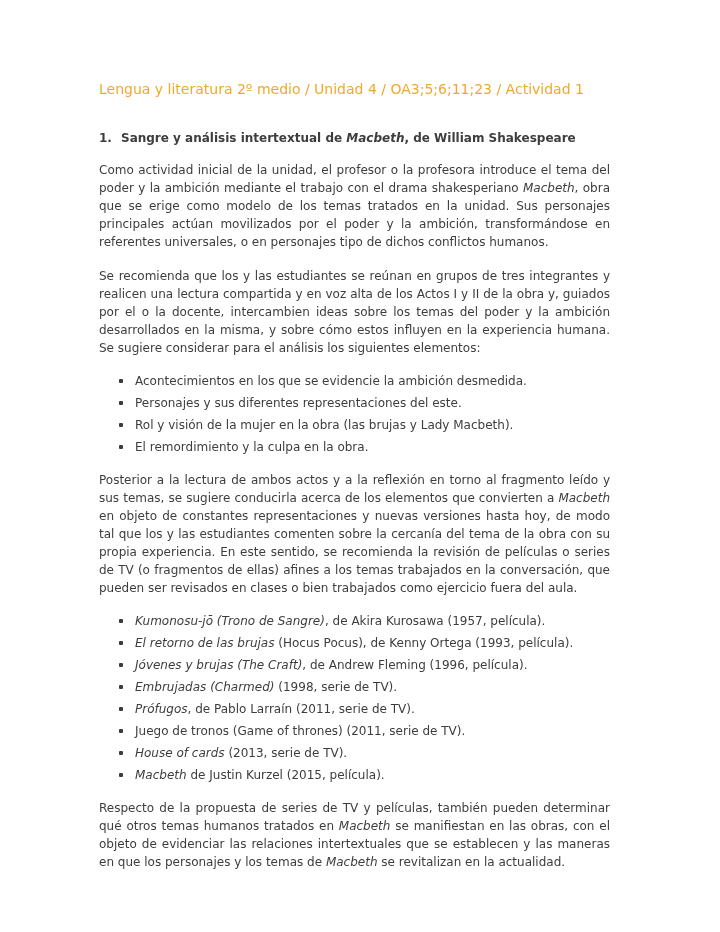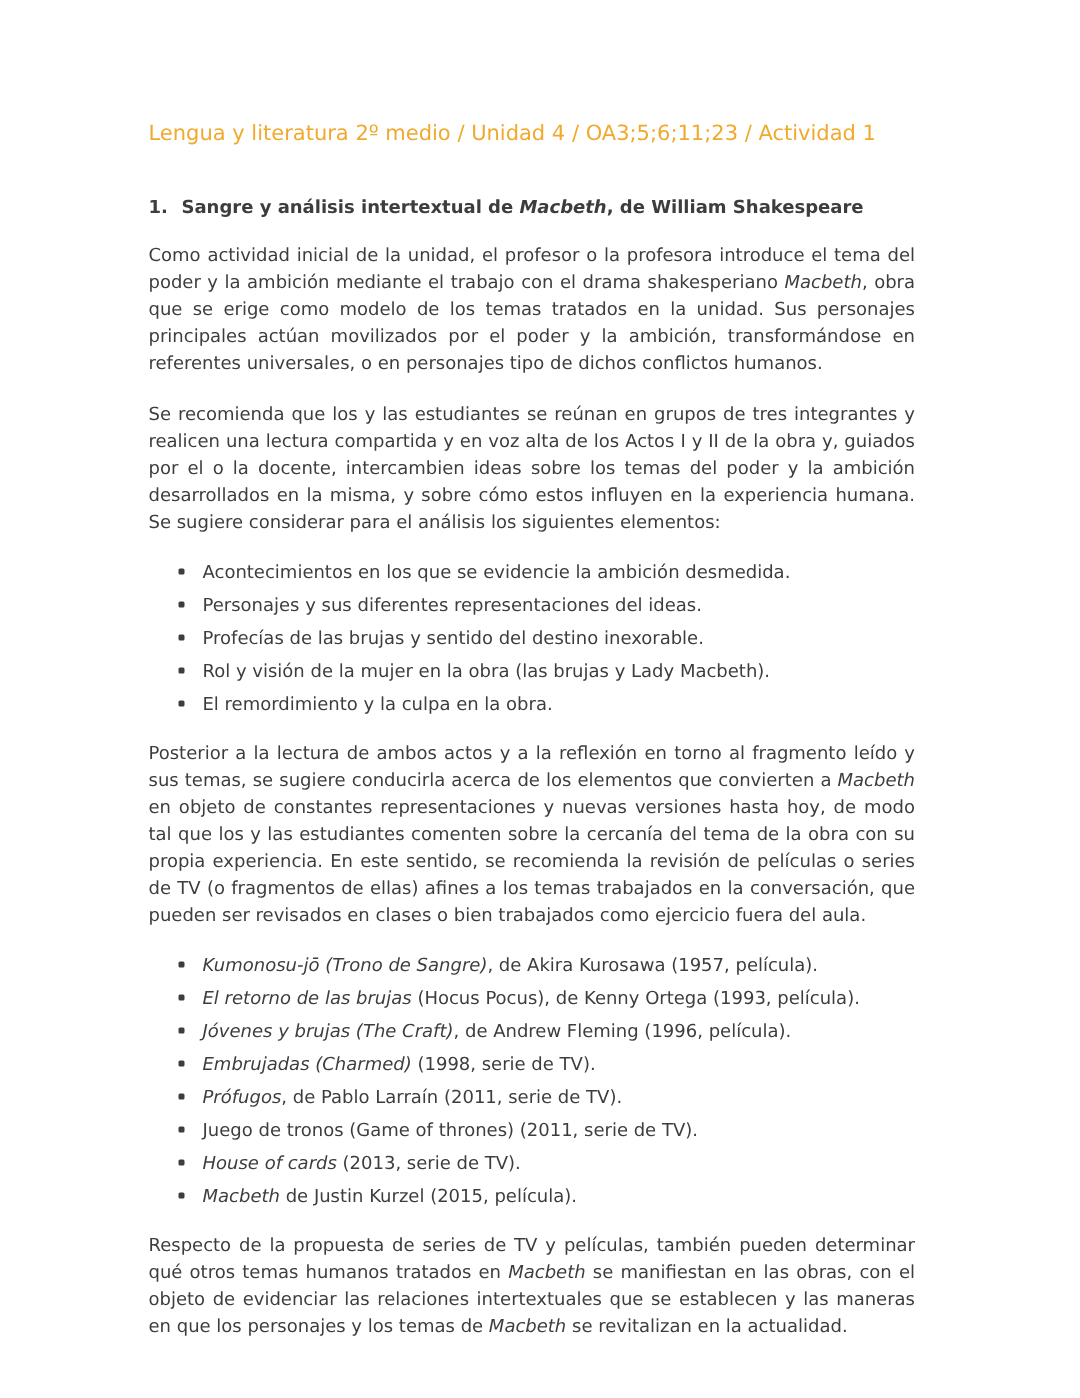--- a/index.html
+++ b/index.html
@@ -86,22 +86,21 @@
     <span class="num">1.</span>
     <span class="title-text"><span>Sangre y análisis intertextual de </span><span class="it">Macbeth</span><span>, de William Shakespeare</span></span>
   </div>
 
   <p class="body"><span>Como actividad inicial de la unidad, el profesor o la profesora introduce el tema del poder y la ambición mediante el trabajo con el drama shakesperiano </span><span class="it">Macbeth</span><span>, obra que se erige como modelo de los temas tratados en la unidad. Sus personajes principales actúan movilizados por el poder y la ambición, transformándose en referentes universales, o en personajes tipo de dichos conflictos humanos.</span></p>
 
   <p class="body"><span>Se recomienda que los y las estudiantes se reúnan en grupos de tres integrantes y realicen una lectura compartida y en voz alta de los Actos I y II de la obra y, guiados por el o la docente, intercambien ideas sobre los temas del poder y la ambición desarrollados en la misma, y sobre cómo estos influyen en la experiencia humana. Se sugiere considerar para el análisis los siguientes elementos:</span></p>
 
   <ul class="bullets">
       <li><span>Acontecimientos en los que se evidencie la ambición desmedida.</span></li>
-      <li><span>Personajes y sus diferentes representaciones del ideas.</span></li>
-      <li><span>Profecías de las brujas y sentido del destino inexorable.</span></li>
+      <li><span>Personajes y sus diferentes representaciones del este.</span></li>
       <li><span>Rol y visión de la mujer en la obra (las brujas y Lady Macbeth).</span></li>
       <li><span>El remordimiento y la culpa en la obra.</span></li>
     </ul>
 
   <p class="body"><span>Posterior a la lectura de ambos actos y a la reflexión en torno al fragmento leído y sus temas, se sugiere conducirla acerca de los elementos que convierten a </span><span class="it">Macbeth</span><span> en objeto de constantes representaciones y nuevas versiones hasta hoy, de modo tal que los y las estudiantes comenten sobre la cercanía del tema de la obra con su propia experiencia. En este sentido, se recomienda la revisión de películas o series de TV (o fragmentos de ellas) afines a los temas trabajados en la conversación, que pueden ser revisados en clases o bien trabajados como ejercicio fuera del aula.</span></p>
 
 
   <ul class="bullets">
       <li><span class="it">Kumonosu-jō (Trono de Sangre)</span><span>, de Akira Kurosawa (1957, película).</span></li>
       <li><span class="it">El retorno de las brujas</span><span> (Hocus Pocus), de Kenny Ortega (1993, película).</span></li>

